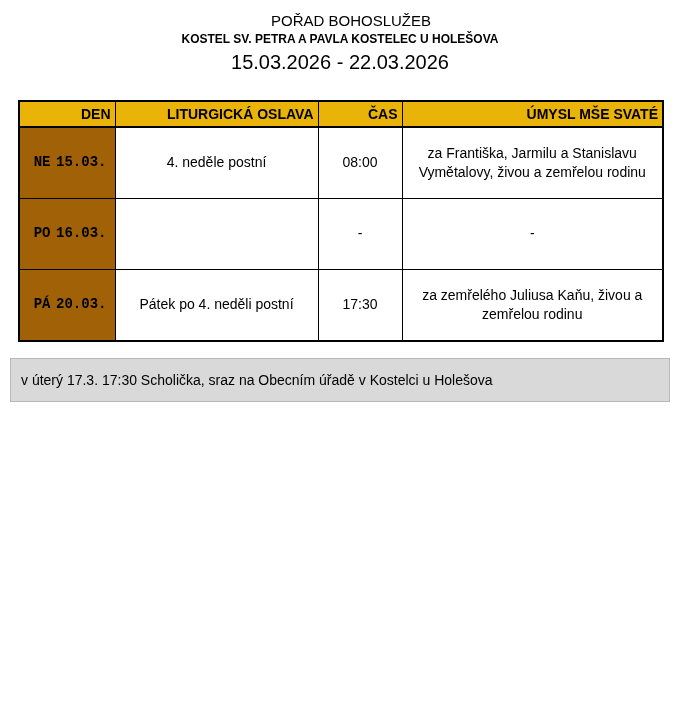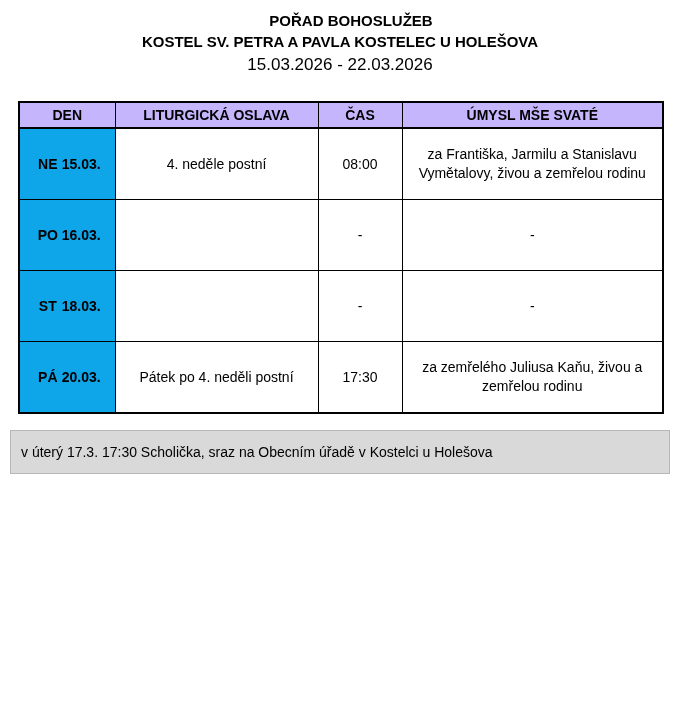--- a/index.html
+++ b/index.html
@@ -11,66 +11,67 @@
   }
   body {
     width: 680px;
   }
   .title-block {
     text-align: center;
     padding-top: 10px;
   }
   .title {
     font-size: 15px;
-    font-weight: bold;
+    font-weight: normal;
     line-height: 1.4;
     padding-left: 22px;
   }
   .subtitle {
-    font-size: 15px;
+    font-size: 12px;
     font-weight: bold;
     line-height: 1.4;
   }
   .date-range {
-    font-size: 17px;
+    font-size: 20px;
     margin-top: 3px;
   }
   .table-wrap {
     margin: 26px 18px 0 18px;
   }
   table.schedule {
     border-collapse: collapse;
     width: 644px;
     border: 2px solid #000;
     table-layout: fixed;
   }
   table.schedule th {
-    background: #c4b5fd;
+    background: #eab308;
     border: 1px solid #000;
     border-bottom: 2px solid #000;
     font-size: 14px;
     font-weight: bold;
     padding: 3px 4px;
     height: 18px;
-    text-align: center;
+    text-align: right;
   }
   table.schedule td {
     border: 1px solid #000;
     font-size: 14px;
     text-align: center;
     vertical-align: middle;
     padding: 4px 8px;
     height: 62px;
     line-height: 1.35;
   }
   td.day-cell {
-    background: #0ea5e9;
+    background: #a16207;
     font-weight: bold;
     text-align: left;
     padding-left: 9px;
+    font-family: Liberation Mono, monospace;
   }
   td.day-cell .day {
     display: inline-block;
     min-width: 28px;
   }
   col.c-day   { width: 96px; }
   col.c-cel   { width: 203px; }
   col.c-time  { width: 84px; }
   col.c-int   { width: 261px; }
   .footer-note {
@@ -115,26 +116,20 @@
     <td class="time-cell">08:00</td>
     <td class="intention-cell">za Františka, Jarmilu a Stanislavu Vymětalovy, živou a zemřelou rodinu</td>
   </tr>
           <tr>
     <td class="day-cell"><span class="day">PO</span><span class="date">16.03.</span></td>
     <td class="celebration-cell"></td>
     <td class="time-cell">-</td>
     <td class="intention-cell">-</td>
   </tr>
           <tr>
-    <td class="day-cell"><span class="day">ST</span><span class="date">18.03.</span></td>
-    <td class="celebration-cell"></td>
-    <td class="time-cell">-</td>
-    <td class="intention-cell">-</td>
-  </tr>
-          <tr>
     <td class="day-cell"><span class="day">PÁ</span><span class="date">20.03.</span></td>
     <td class="celebration-cell">Pátek po 4. neděli postní</td>
     <td class="time-cell">17:30</td>
     <td class="intention-cell">za zemřelého Juliusa Kaňu, živou a zemřelou rodinu</td>
   </tr>
         </tbody>
     </table>
   </div>
 
   <div class="footer-note">

